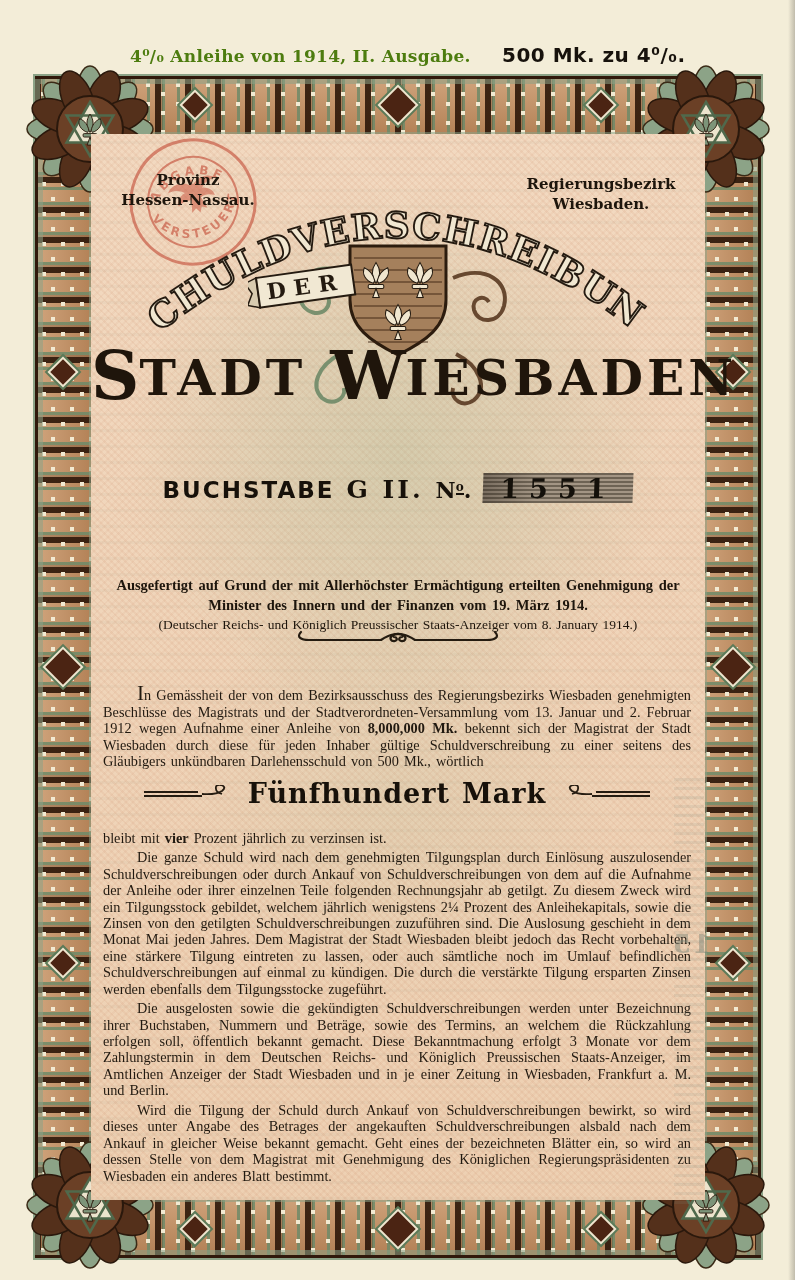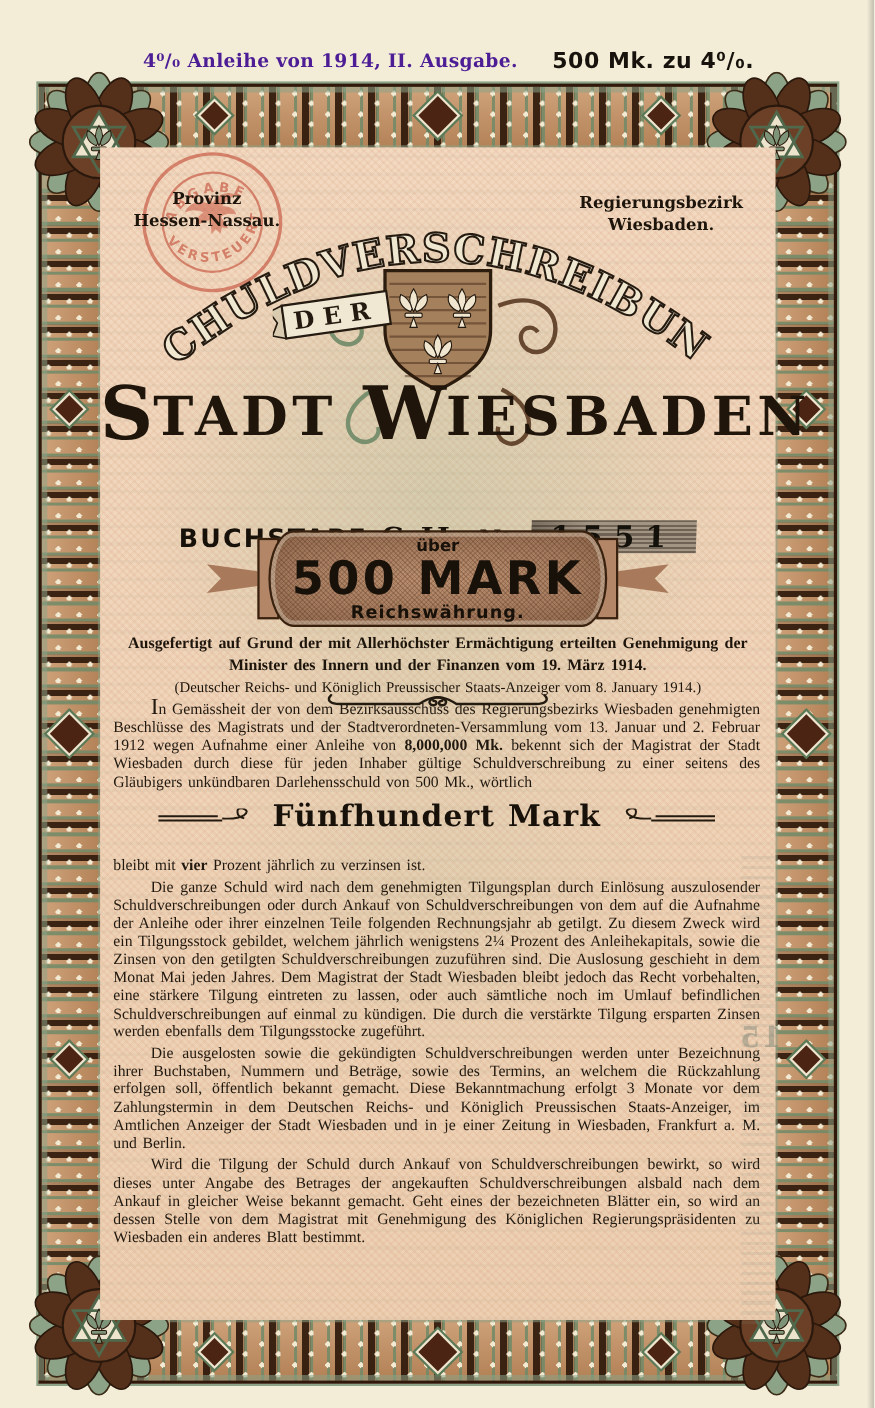--- a/index.html
+++ b/index.html
@@ -2,21 +2,21 @@
 <html><head>
 <meta charset="utf-8">
 <style>
   html,body{margin:0;padding:0;}
   .page{position:relative;width:795px;height:1280px;background:#f3edd8;overflow:hidden;
         font-family:"Liberation Serif",serif;color:#241b10;}
   .scan-shadow{position:absolute;right:0;top:0;bottom:0;width:7px;
         background:linear-gradient(90deg,rgba(0,0,0,0),rgba(110,108,100,.38));}
 
   
-  .hdr-left{position:absolute;left:130px;top:46px;font:bold 17px "DejaVu Serif",serif;letter-spacing:.3px;color:#4c1d95;}
+  .hdr-left{position:absolute;left:130px;top:46px;font:bold 17px "DejaVu Serif",serif;letter-spacing:.3px;color:#4d7c0f;}
   .hdr-right{position:absolute;left:502px;top:43px;font:bold 20px "DejaVu Sans",sans-serif;letter-spacing:.5px;color:#17120c;text-align:right;}
 
   
   .frame{position:absolute;left:35px;top:76px;width:726px;height:1182px;}
   .band{position:absolute;}
   .band-top,.band-bottom{left:0;right:0;height:58px;border-top:3px solid #30190b;border-bottom:3px solid #30190b;
     background-image:
       radial-gradient(circle 2.4px at 8px 9px,#f2ead2 97%,rgba(0,0,0,0)),
       radial-gradient(circle 2.4px at 8px 9px,#f2ead2 97%,rgba(0,0,0,0)),
       repeating-linear-gradient(90deg,rgba(47,25,11,.92) 0 6px,rgba(47,25,11,.18) 6px 8px,rgba(0,0,0,0) 8px 30px),
@@ -103,21 +103,21 @@
   .amt{font:bold 42px "DejaVu Sans",sans-serif;letter-spacing:3px;line-height:1;}
   .cur{font:bold 16px "DejaVu Sans",sans-serif;letter-spacing:1px;}
 
   
   .auth{position:absolute;left:18px;right:18px;top:442px;text-align:center;color:#1d150c;}
   .auth .b{font-weight:bold;font-size:14.5px;line-height:1.35;word-spacing:2px;}
   .auth .n{font-size:13.5px;margin-top:2px;word-spacing:1px;}
   .divider{position:absolute;left:50%;top:494px;transform:translateX(-50%);}
 
   
-  .copy{position:absolute;left:12px;right:14px;top:498px;font-size:14.3px;line-height:1.15;
+  .copy{position:absolute;left:12px;right:14px;top:549px;font-size:14.3px;line-height:1.15;
         text-align:justify;word-spacing:1.5px;color:#211910;}
   .copy p{margin:0 0 3px;text-indent:34px;}
   .copy p.noindent{text-indent:0;}
   .initial{font-size:21px;line-height:1;}
   .amount-words{display:flex;align-items:center;justify-content:center;gap:14px;margin:8px 0 21px;}
   .amount-text{font:bold 27px "DejaVu Serif",serif;letter-spacing:1px;color:#17110a;}
 
   
   .ghost-col{position:absolute;right:1px;top:640px;width:30px;height:430px;opacity:.5;
      background:repeating-linear-gradient(0deg,rgba(130,140,125,.28) 0 3px,rgba(0,0,0,0) 3px 9px);}
@@ -265,31 +265,20 @@
       </div>
 
 
       <div class="buch-row">
         <span class="buch-label">BUCHSTABE</span>
         <span class="series">G II.</span>
         <span class="no"><span>N</span><span class="sup">o</span><span>.</span></span>
         <span class="numbox">1551</span>
       </div>
 
-      <div class="cart">
-        <div class="rib rib-l"></div>
-        <div class="rib rib-r"></div>
-        <div class="cart-cap cap-l"></div>
-        <div class="cart-cap cap-r"></div>
-        <div class="cart-body">
-          <div class="ueber">über</div>
-          <div class="amt">500 MARK</div>
-          <div class="cur">Reichswährung.</div>
-        </div>
-      </div>
 
       <div class="auth">
         <div class="b">Ausgefertigt auf Grund der mit Allerhöchster Ermächtigung erteilten Genehmigung der</div>
         <div class="b">Minister des Innern und der Finanzen vom 19. März 1914.</div>
         <div class="n">(Deutscher Reichs- und Königlich Preussischer Staats-Anzeiger vom 8. January 1914.)</div>
       </div>
 
       <svg class="divider" width="210" height="18" viewBox="0 0 210 18">
         <g stroke="#241b10" stroke-width="2.2" fill="none" stroke-linecap="round">
           <path d="M8,4 C3,9 8,12 16,12 L88,12 C97,6 106,4 111,8 C114,10 112,14 108,13 C105,12 106,9 109,9"></path>

